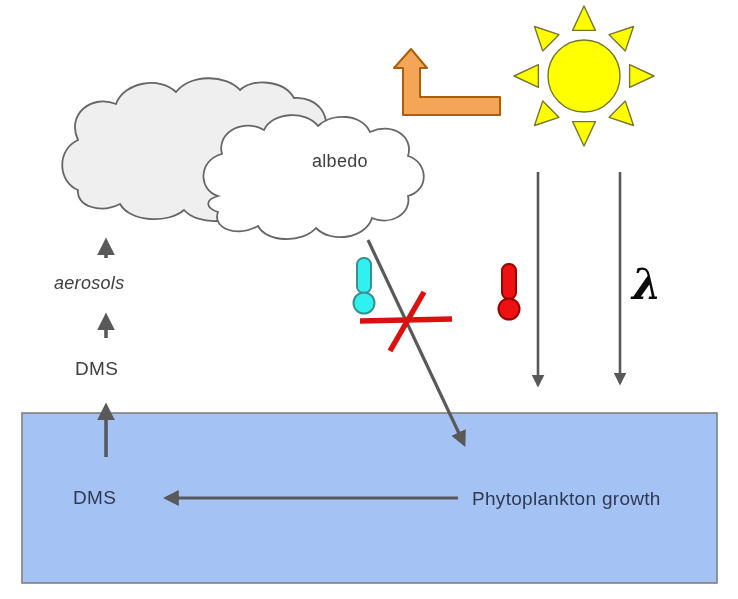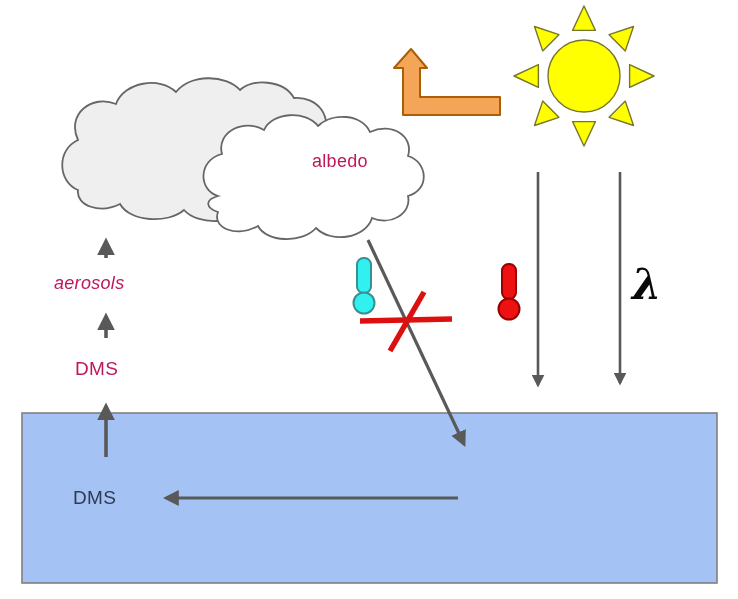--- a/index.html
+++ b/index.html
@@ -7,21 +7,21 @@
     position: relative;
     width: 738px;
     height: 599px;
     background: #ffffff;
     overflow: hidden;
     font-family: "Liberation Sans", "DejaVu Sans", sans-serif;
   }
   .stage svg { position: absolute; left: 0; top: 0; }
   .lbl {
     position: absolute;
-    color: #be185d;
+    color: #404040;
     font-size: 18px;
     letter-spacing: 0.3px;
     white-space: nowrap;
     line-height: 1;
     user-select: none;
   }
   .lbl-ocean { color: #2f3a52; }
   .lbl-albedo   { left: 312px; top: 152px; font-size: 18px; }
   .lbl-aerosols { left: 54px;  top: 274px; font-style: italic; }
   .lbl-dms-air  { left: 75px;  top: 359px; font-size: 19px; }
@@ -118,15 +118,16 @@
     <g stroke="#DD1010" stroke-width="5.5">
       <line x1="360" y1="321" x2="452" y2="319"></line>
       <line x1="424" y1="292" x2="390" y2="351"></line>
     </g>
   </svg>
 
   <div class="lbl lbl-albedo">albedo</div>
   <div class="lbl lbl-aerosols">aerosols</div>
   <div class="lbl lbl-dms-air">DMS</div>
   <div class="lbl lbl-ocean lbl-dms-sea">DMS</div>
+  <div class="lbl lbl-ocean lbl-phyto">Phytoplankton growth</div>
   <div class="lbl lbl-lambda">λ</div>
 
 </div>
 
 </body></html>

